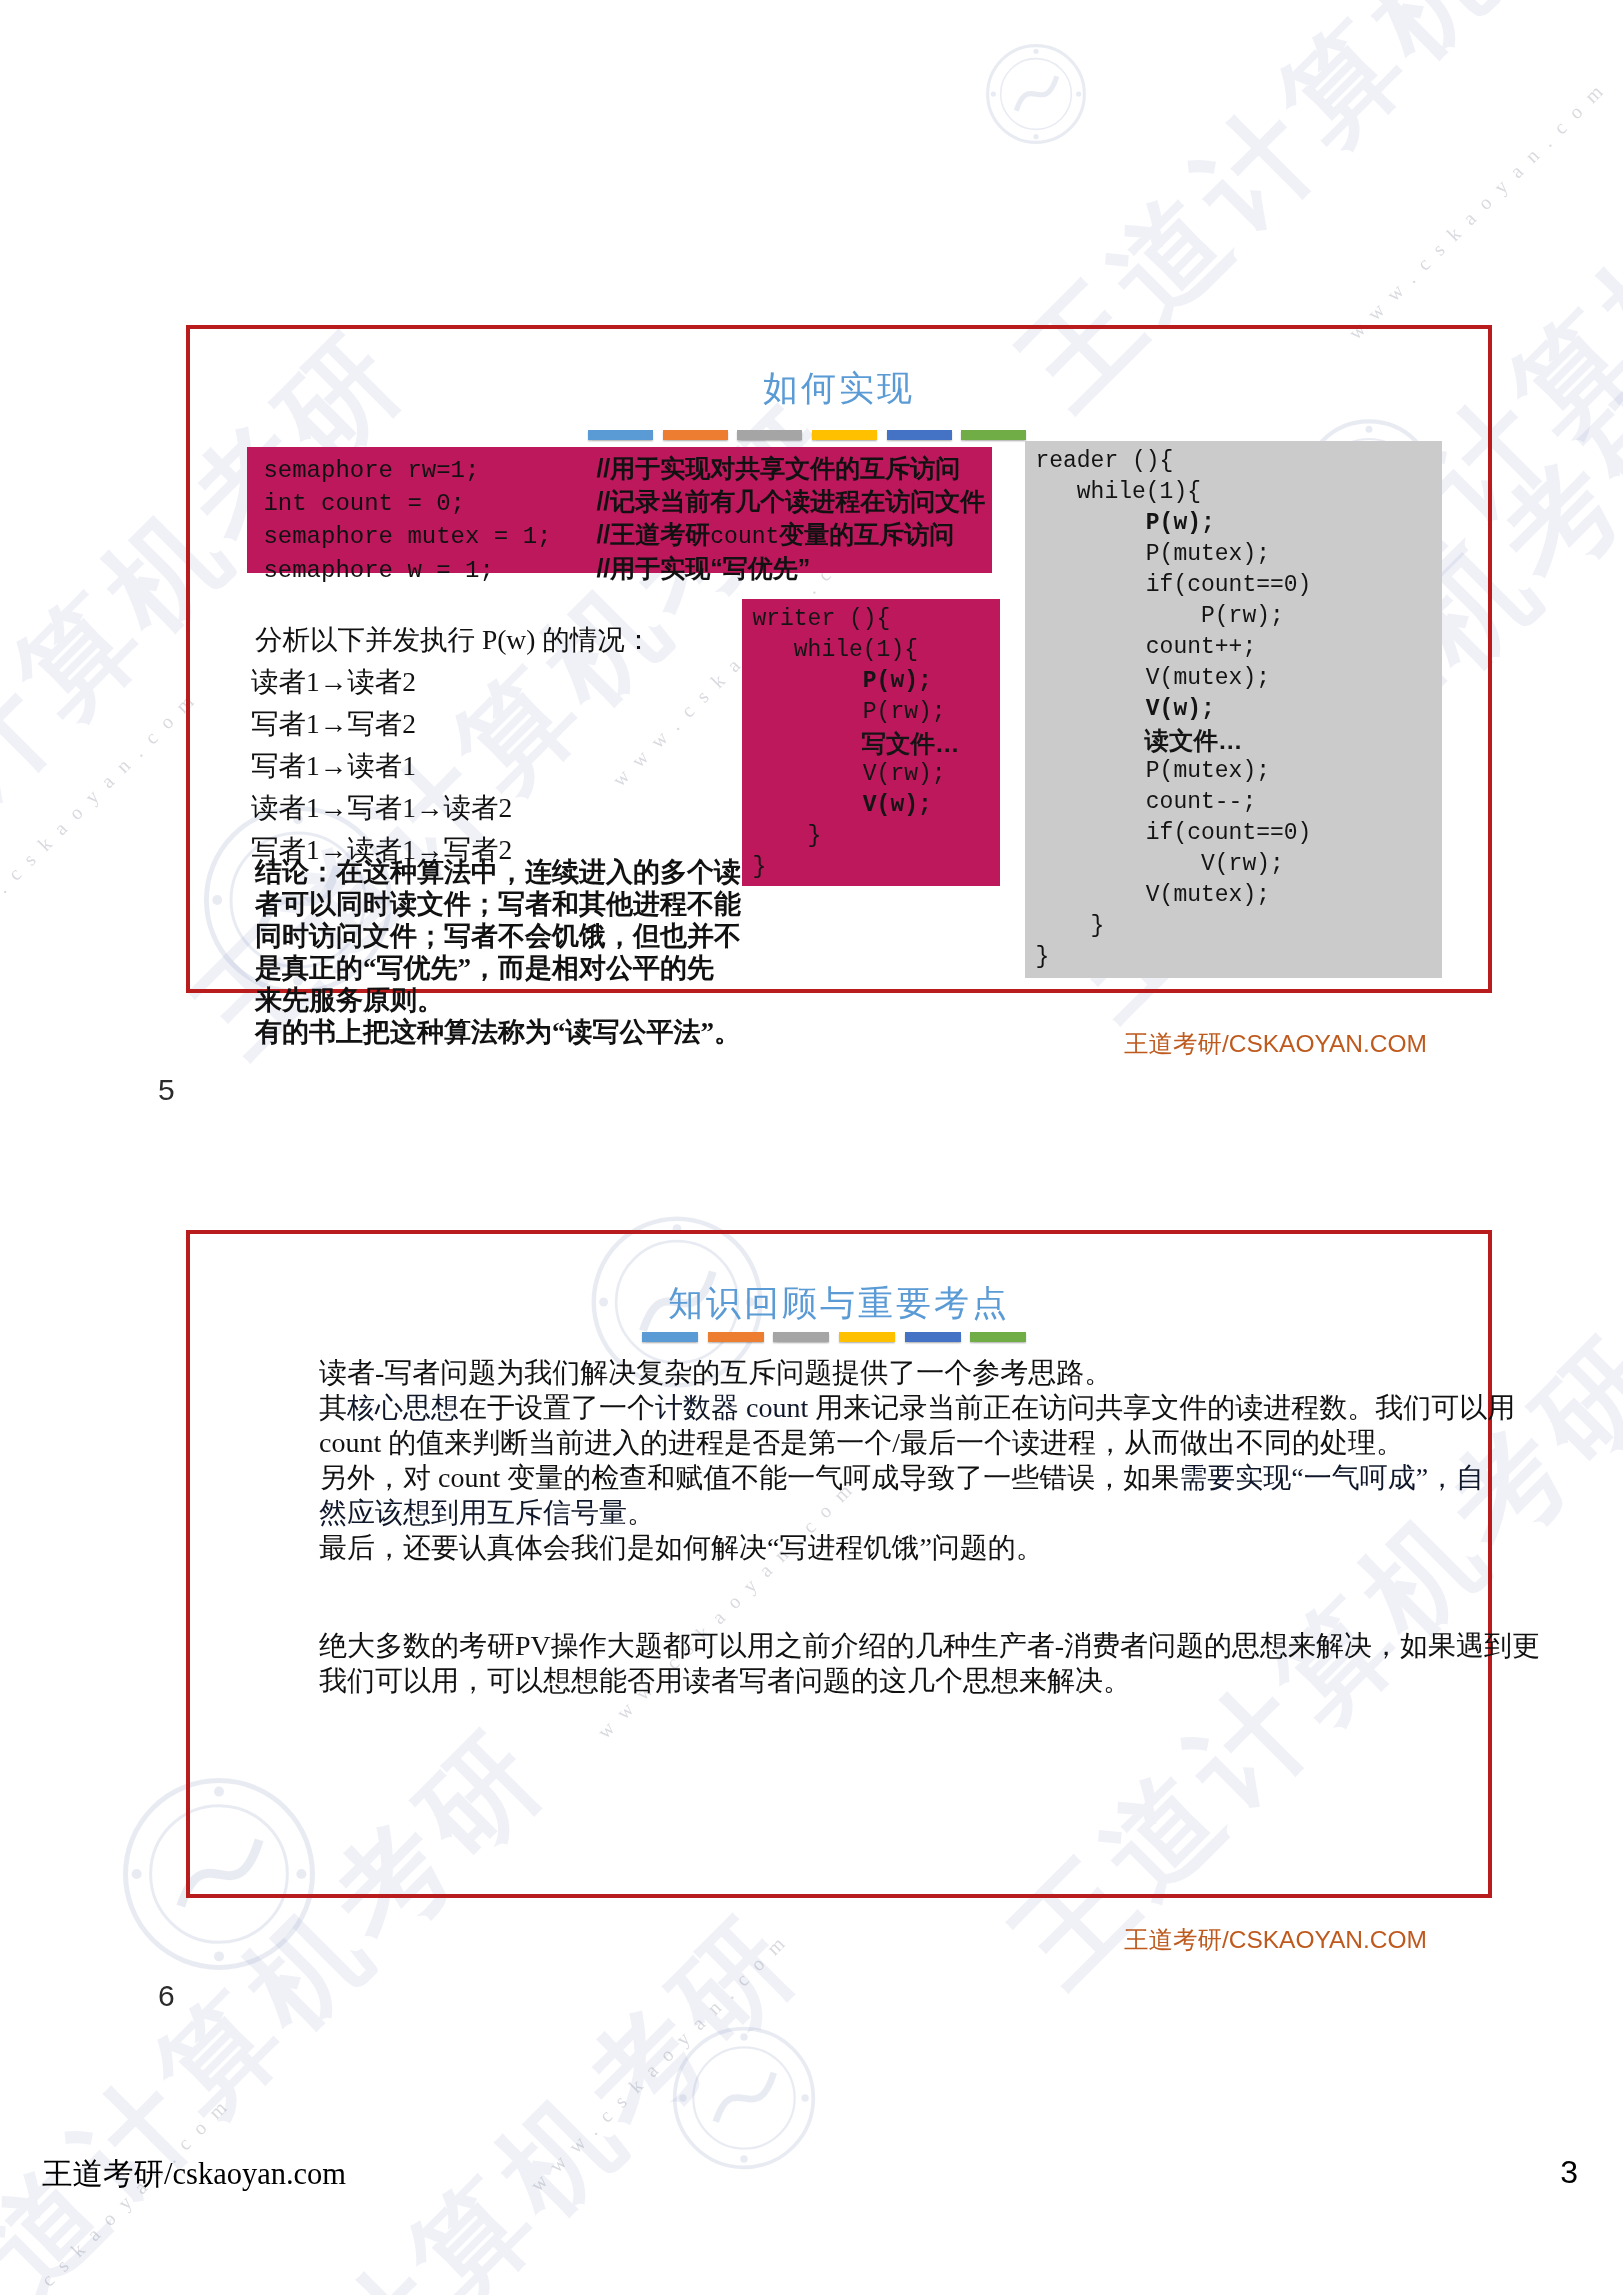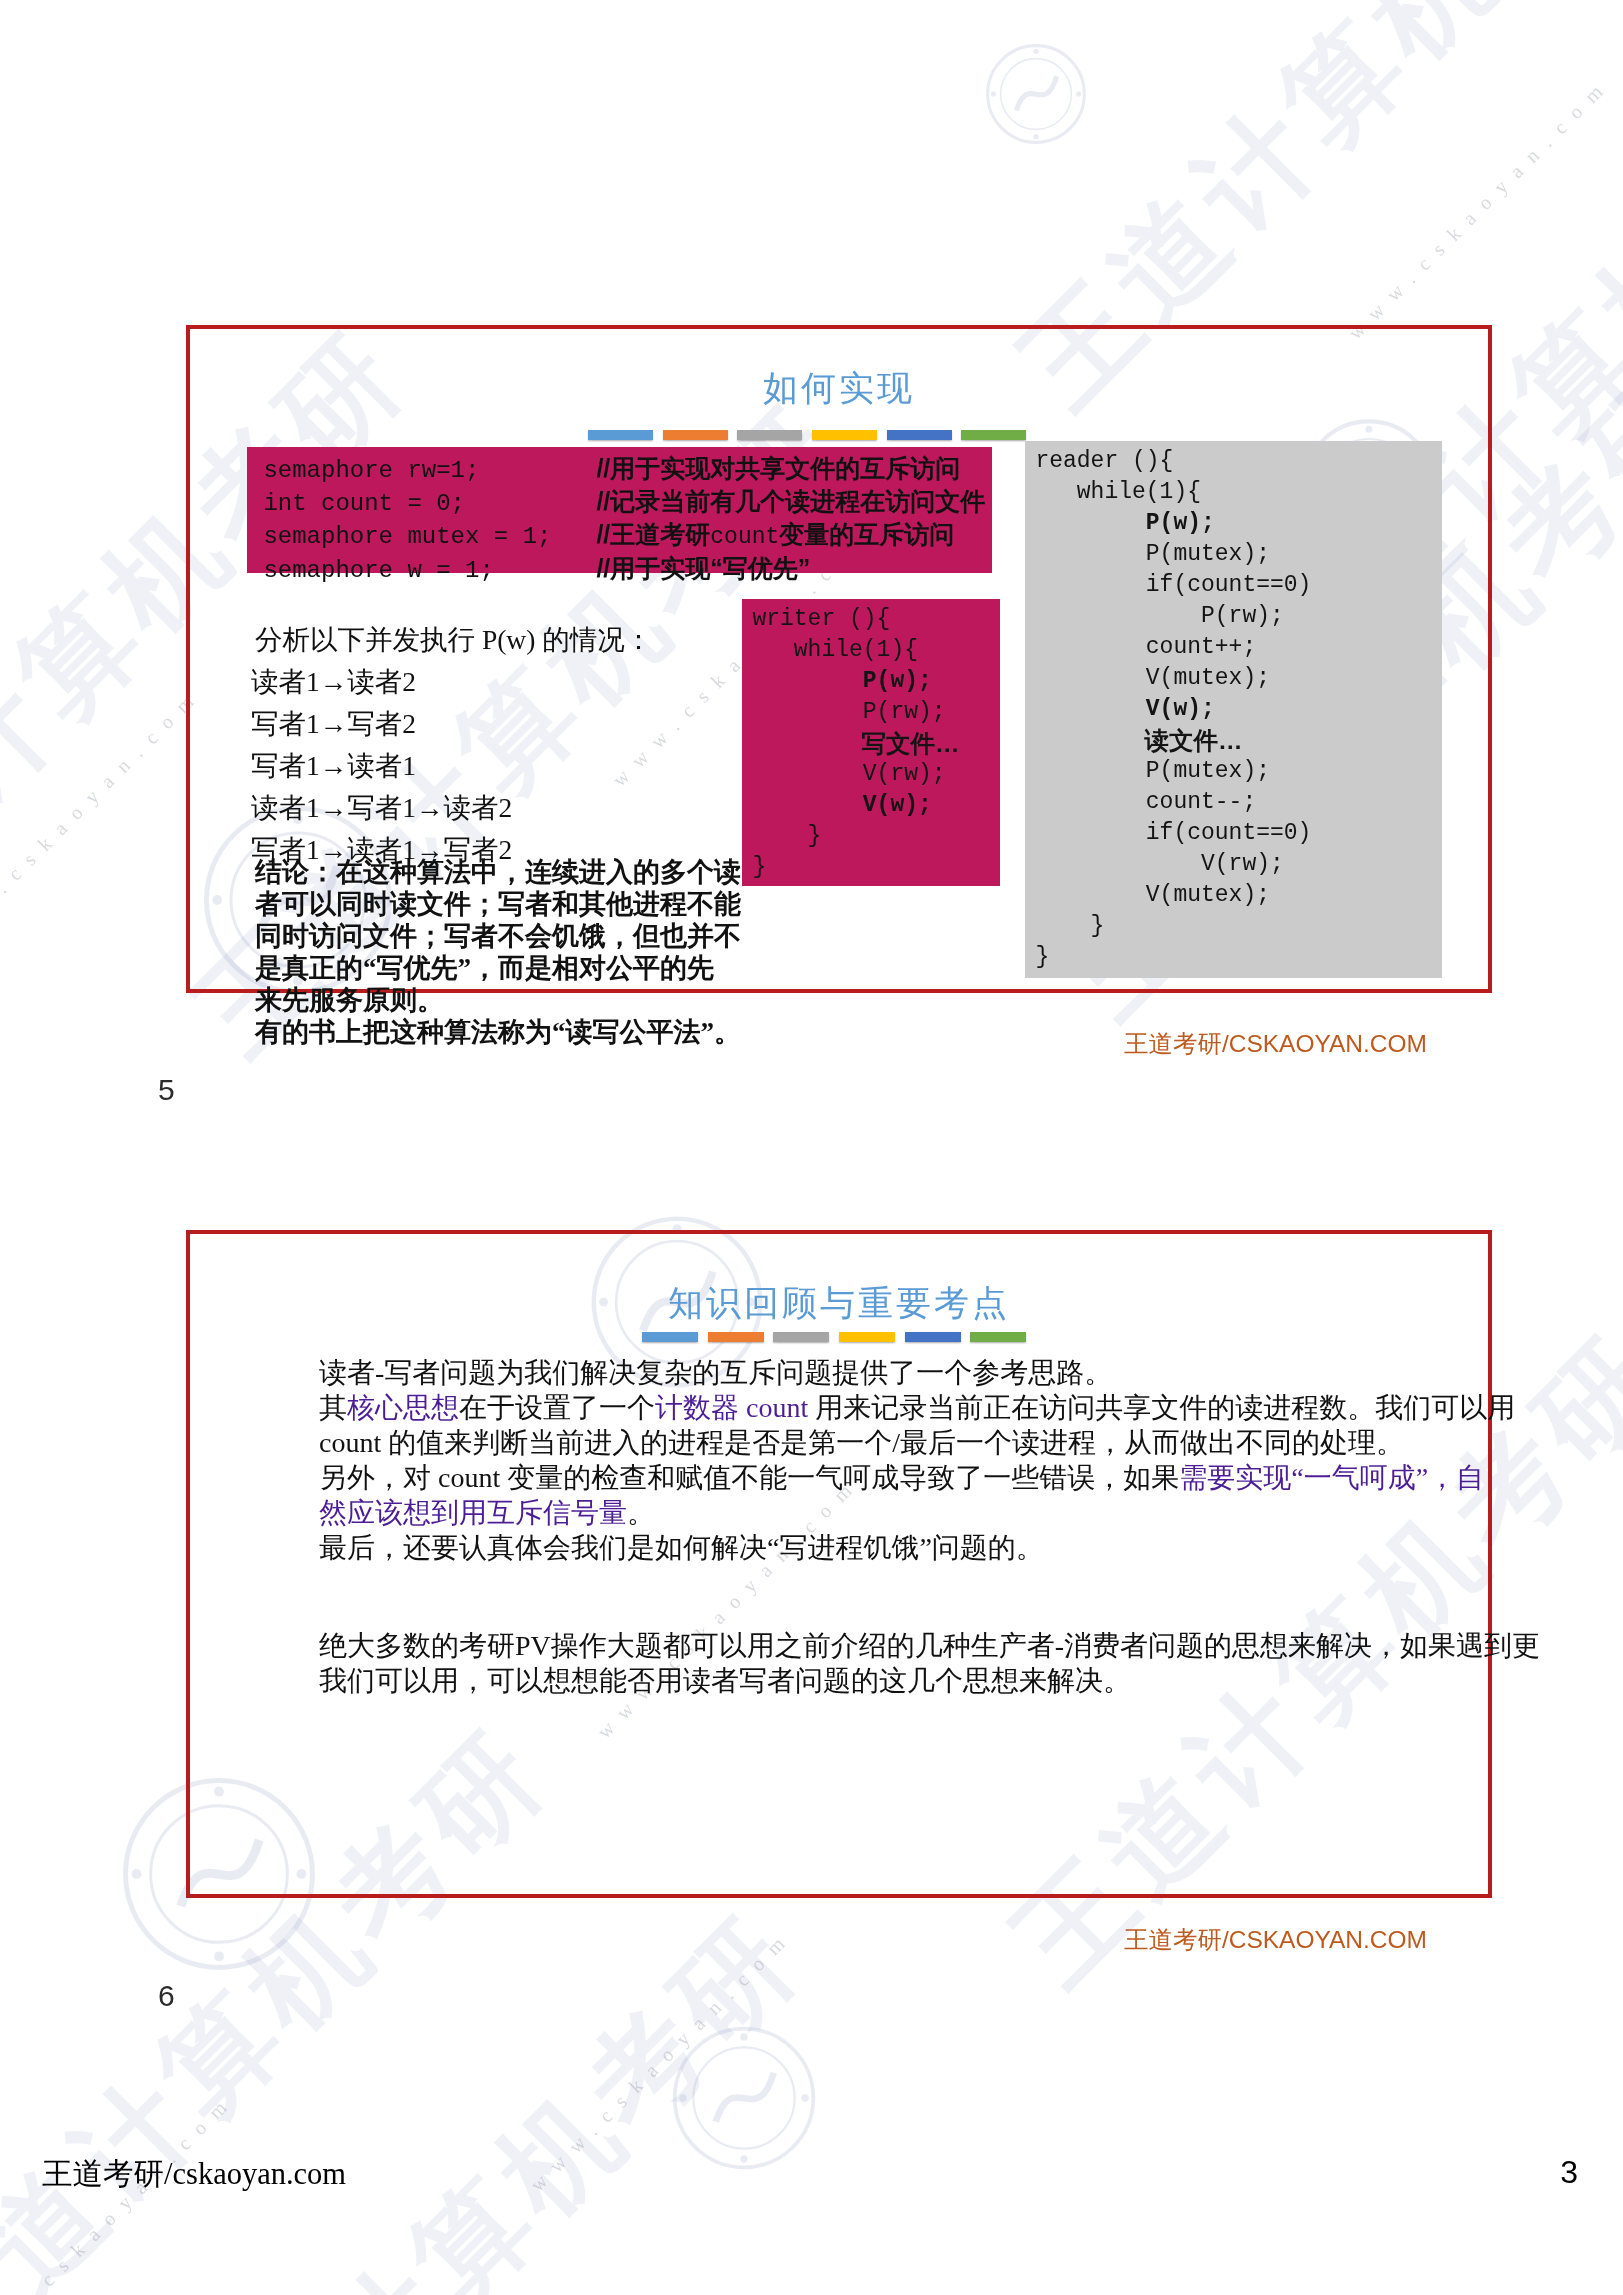--- a/index.html
+++ b/index.html
@@ -39,21 +39,21 @@
              font-size:24px;width:333px;white-space:pre;flex:none;}
   .decl-cmt{font-family:"Liberation Sans","DejaVu Sans",sans-serif;
             font-weight:bold;font-size:25px;white-space:pre;}
   .decl-cmt .mono{font-family:"Liberation Mono","DejaVu Sans Mono",monospace;
                   font-weight:normal;font-size:23px;}
   
   .txt-line{font-size:27.5px;line-height:42px;white-space:pre;}
   .concl-line{font-size:27px;line-height:32px;white-space:pre;font-weight:bold;}
   .rich{font-size:28px;line-height:35px;}
   .rich .rl{white-space:pre;}
-  .rich .red{color:#4c1d95;}
+  .rich .red{color:#0f172a;}
   .rich .rgap{height:63px;}
   
   .doc-footer{position:absolute;left:42px;top:2154px;font-size:30.5px;color:#000;}
   .doc-pageno{position:absolute;right:45px;top:2154px;font-size:32px;color:#000;
               font-family:"Liberation Sans","DejaVu Sans",sans-serif;}
 </style>
 </head>
 <body>
 
 <div class="wm-layer">

